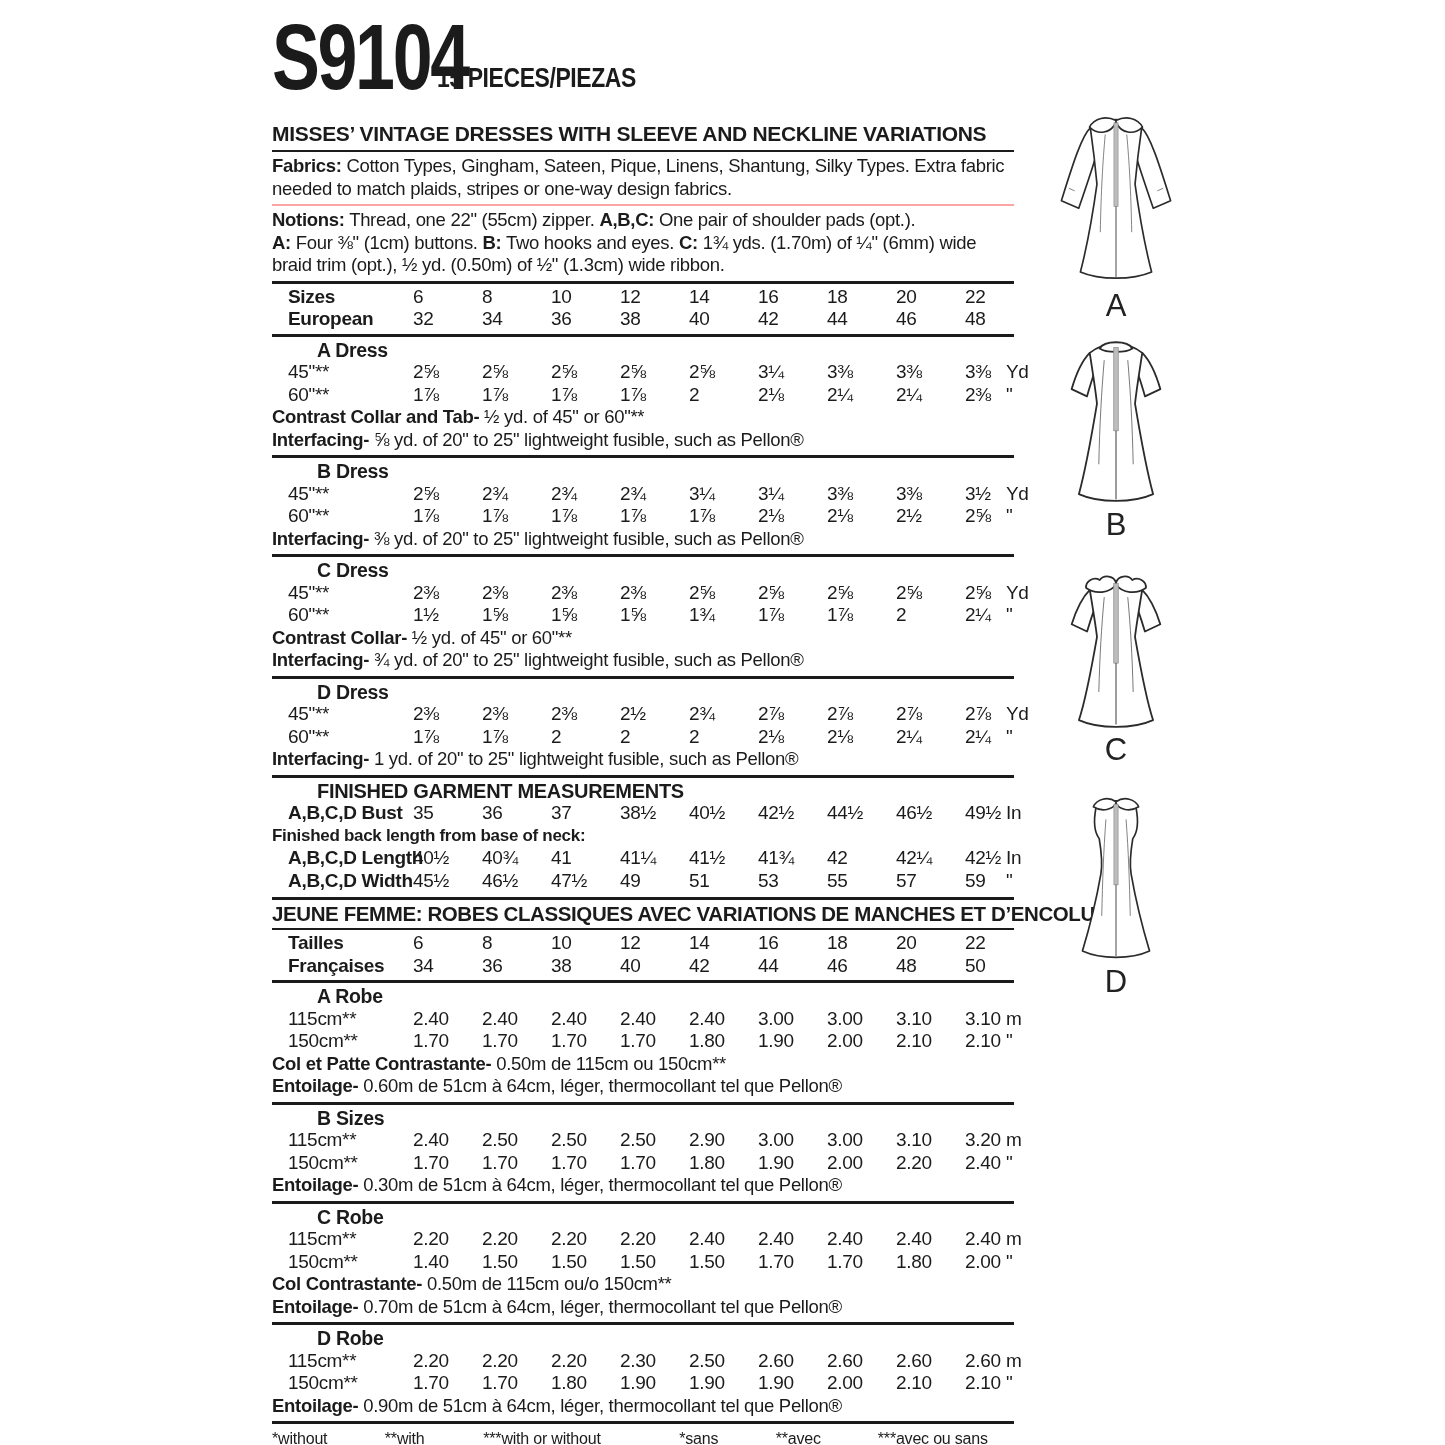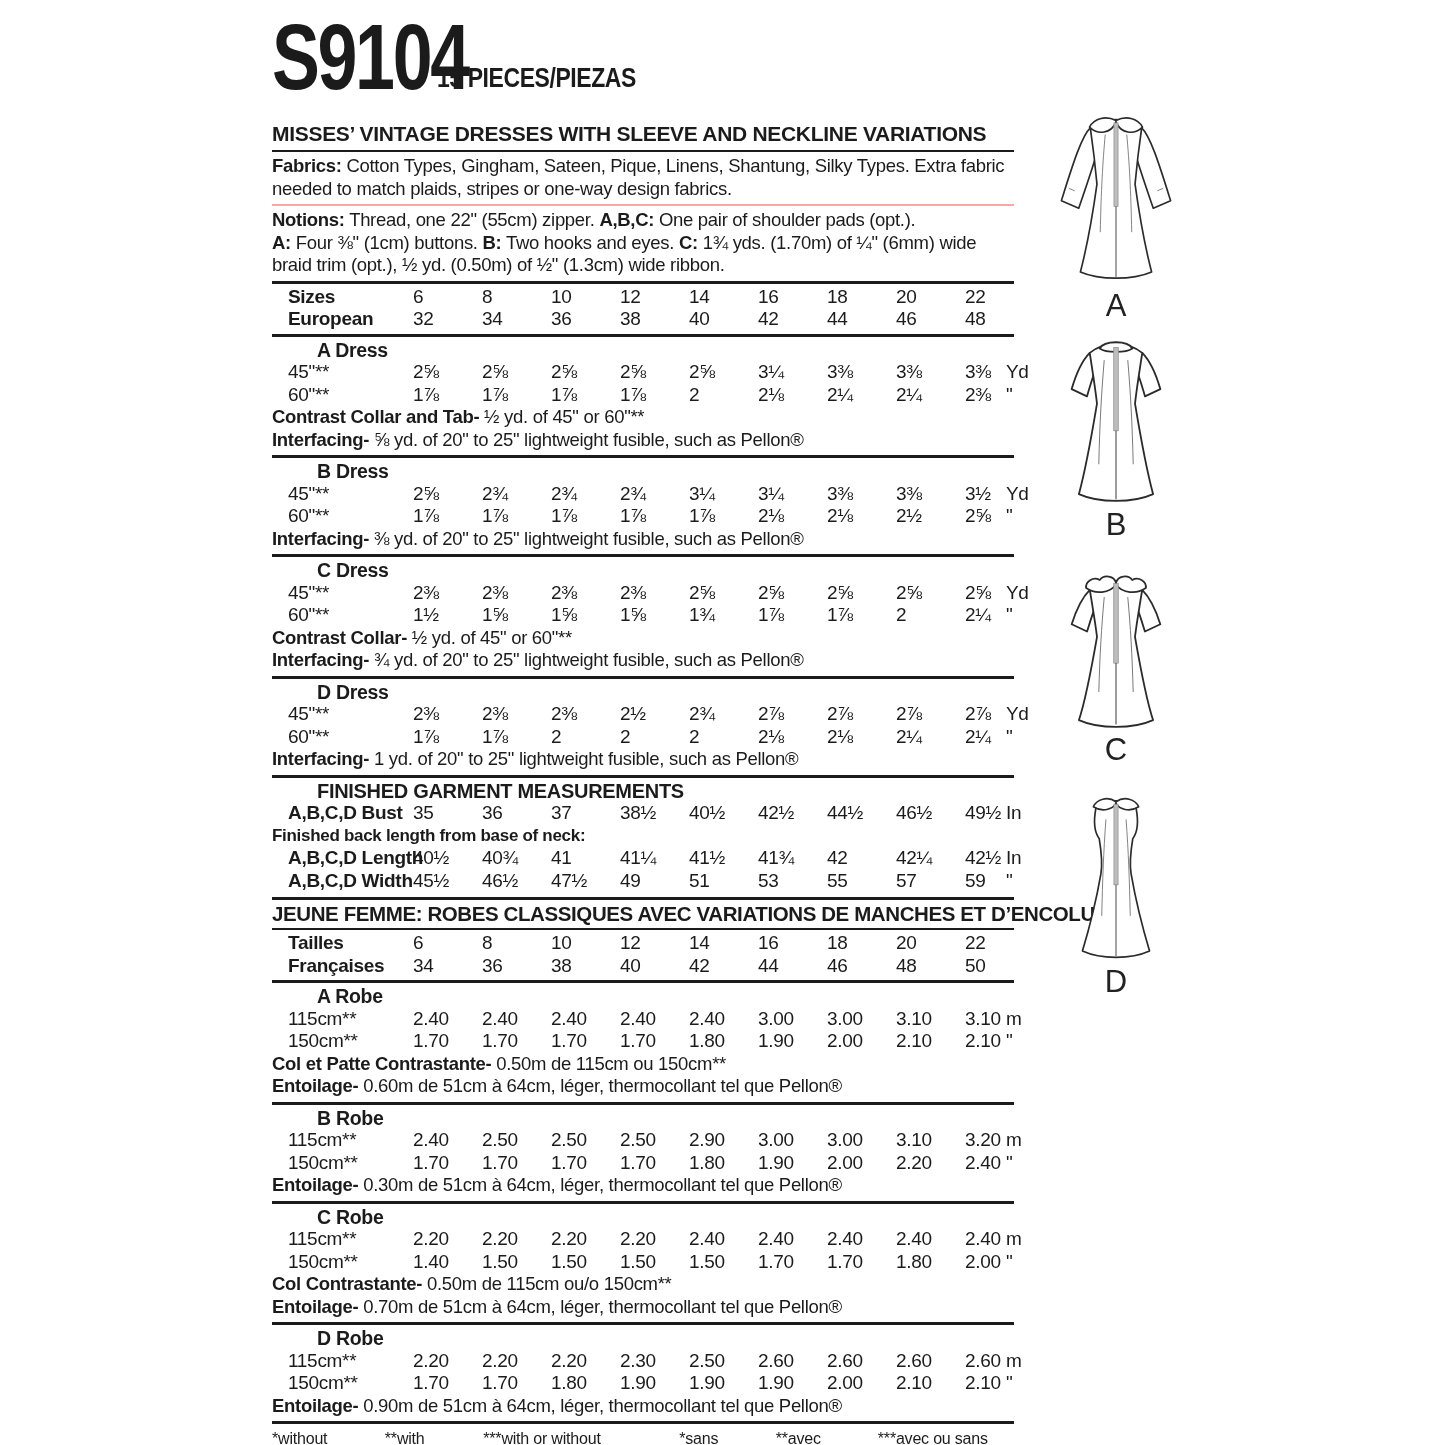--- a/index.html
+++ b/index.html
@@ -335,21 +335,21 @@
             <span class="val">1.90</span>
             <span class="val">2.00</span>
             <span class="val">2.10</span>
             <span class="val">2.10</span>
             <span class="unit">"</span>
           </div>
           <div class="note-line"><span class="b">Col et Patte Contrastante-</span><span> 0.50m de 115cm ou 150cm**</span></div>
           <div class="note-line"><span class="b">Entoilage-</span><span> 0.60m de 51cm à 64cm, léger, thermocollant tel que Pellon®</span></div>
         </div>
         <div class="section">
-          <div class="sec-title">B Robe</div>
+          <div class="sec-title">B Sizes</div>
           <div class="trow">
             <span class="lbl">115cm**</span>
             <span class="val">2.40</span>
             <span class="val">2.50</span>
             <span class="val">2.50</span>
             <span class="val">2.50</span>
             <span class="val">2.90</span>
             <span class="val">3.00</span>
             <span class="val">3.00</span>
             <span class="val">3.10</span>

